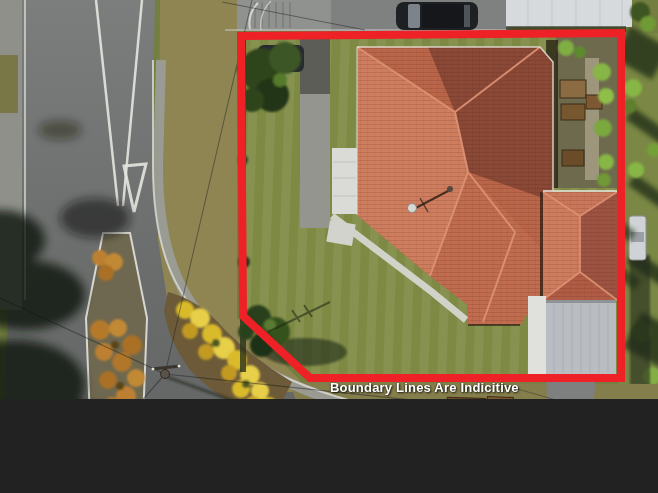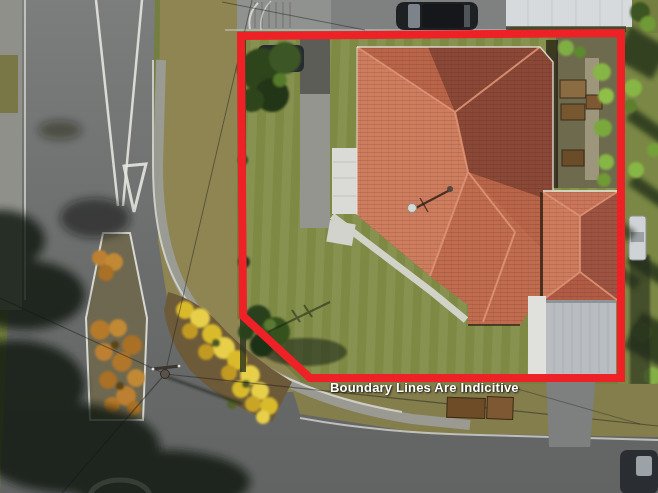--- a/index.html
+++ b/index.html
@@ -1,16 +1,16 @@
 <!DOCTYPE html>
 <html><head>
 <meta charset="utf-8">
 <style>
   html,body{margin:0;padding:0;background:#222;}
-  .stage{position:relative;width:658px;height:493px;overflow:hidden;background:#a21caf;
+  .stage{position:relative;width:658px;height:399px;overflow:hidden;background:#a21caf;
          font-family:"Liberation Sans",sans-serif;}
   .stage svg{position:absolute;left:0;top:0;}
   .disclaimer{position:absolute;left:330px;top:380px;white-space:nowrap;
               font-size:13px;font-weight:bold;color:#ffffff;letter-spacing:.2px;
               text-shadow:1px 1px 2px rgba(0,0,0,.85), -1px 0 1px rgba(0,0,0,.4);}
 </style>
 </head>
 <body>
 
 <div class="stage">

